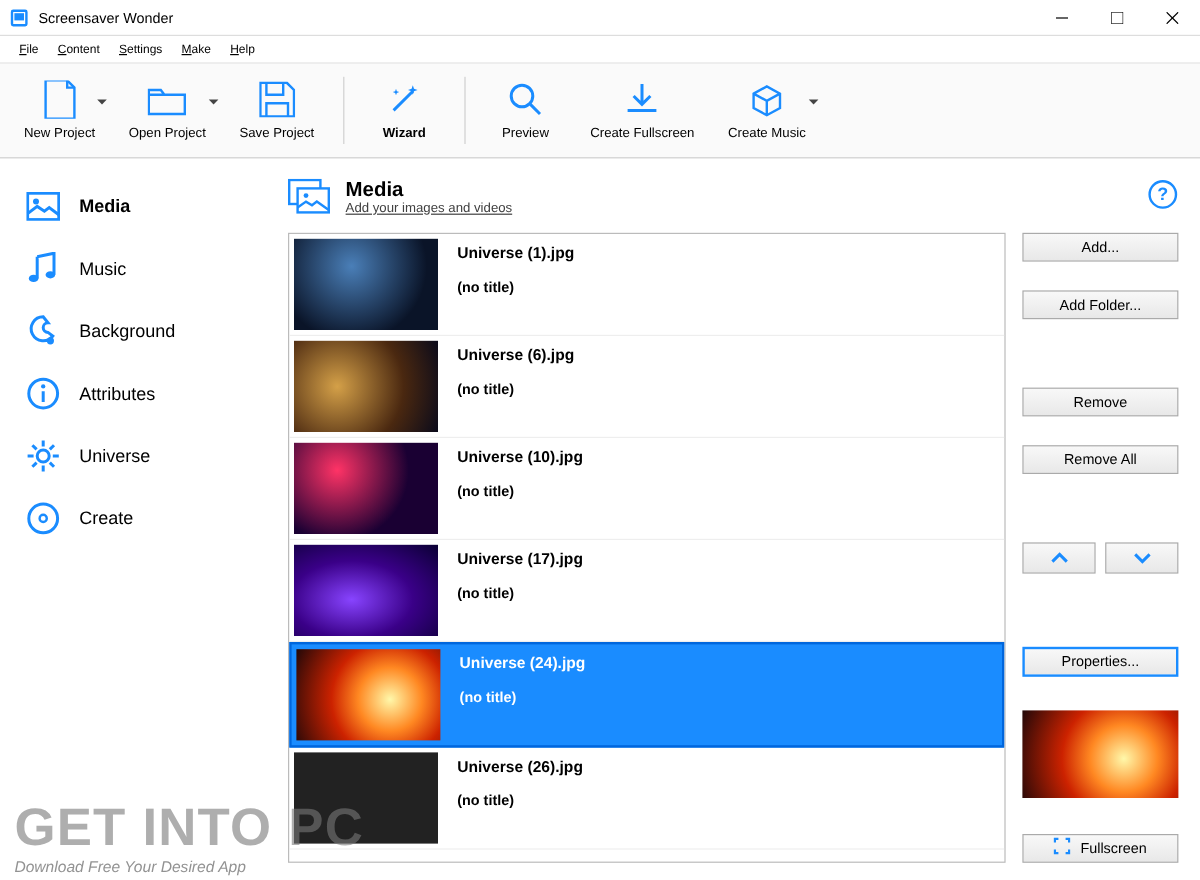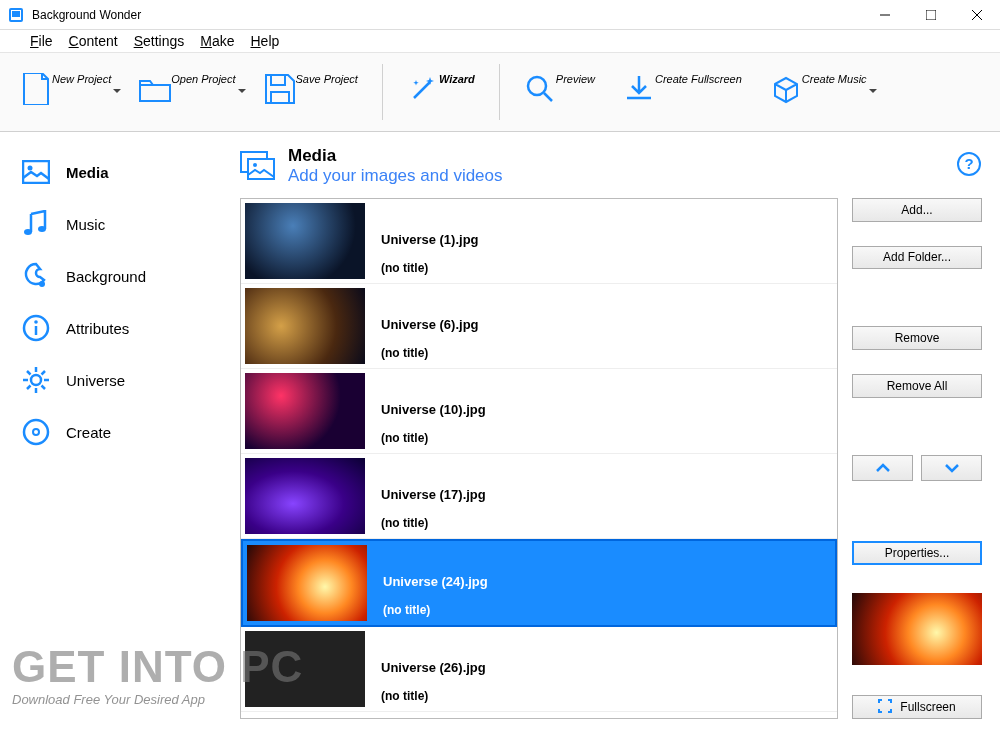--- a/index.html
+++ b/index.html
@@ -5,61 +5,61 @@
 * { margin: 0; padding: 0; box-sizing: border-box; font-family: 'Segoe UI', Tahoma, sans-serif; }
 body { width: 1000px; height: 733px; background: #fff; overflow: hidden; position: relative; }
 
 .titlebar { height: 30px; display: flex; align-items: center; padding: 0 0 0 8px; border-bottom: 1px solid #ddd; }
 .titlebar-icon { width: 16px; height: 16px; margin-right: 8px; }
 .titlebar-text { font-size: 12px; flex: 1; }
 .winbtns { display: flex; height: 100%; }
 .winbtn { width: 46px; display: flex; align-items: center; justify-content: center; cursor: pointer; }
 .winbtn svg { width: 10px; height: 10px; }
 
-.menubar { height: 22px; display: flex; align-items: center; padding: 0 22px; gap: 0; font-size: 14px; }
+.menubar { height: 22px; display: flex; align-items: center; padding: 0 8px; gap: 0; font-size: 10px; }
 .menuitem { padding: 2px 8px; cursor: pointer; }
 .menuitem span.u { text-decoration: underline; }
 
 .toolbar { height: 80px; border-top: 1px solid #e5e5e5; border-bottom: 1px solid #d0d0d0; display: flex; align-items: center; padding: 0 6px; background: #fafafa; }
-.tbtn { display: flex; flex-direction: row; align-items: flex-start; justify-content: center; padding: 4px 14px; cursor: pointer; font-size: 11px; position: relative; min-width: 80px; font-style: italic; }
+.tbtn { display: flex; flex-direction: column; align-items: center; justify-content: center; padding: 4px 14px; cursor: pointer; font-size: 11px; position: relative; min-width: 80px; }
 .tbtn .ico { width: 32px; height: 32px; margin-bottom: 6px; display: flex; align-items: center; justify-content: center; }
 .tsep { width: 1px; height: 56px; background: #d0d0d0; margin: 0 10px; }
 .tbtn .caret { position: absolute; right: 4px; top: 20px; border-left: 4px solid transparent; border-right: 4px solid transparent; border-top: 4px solid #444; }
 
 .main { display: flex; height: calc(733px - 30px - 22px - 80px); }
 .sidebar { width: 240px; padding: 14px 8px; }
 .sitem { display: flex; align-items: center; padding: 12px 14px; cursor: pointer; font-size: 15px; gap: 16px; }
 .sitem.active { font-weight: bold; }
 .sitem .sico { width: 28px; height: 28px; display: flex; align-items: center; justify-content: center; color: #1a8cff; }
 
 .content { flex: 1; display: flex; flex-direction: column; padding: 14px 18px 14px 0; }
 .chdr { display: flex; align-items: center; gap: 12px; margin-bottom: 12px; }
 .chdr .cico { width: 36px; height: 36px; display: flex; align-items: center; justify-content: center; }
 .chdr-title { font-size: 17px; font-weight: bold; }
-.chdr-sub { font-size: 17px; color: #3b82f6; }
+.chdr-sub { font-size: 11px; color: #404040; text-decoration: underline; }
 .help-icon { margin-left: auto; color: #1a8cff; cursor: pointer; }
 
 .listpanel { flex: 1; display: flex; gap: 14px; min-height: 0; }
 .listbox { flex: 1; border: 1px solid #bbb; overflow-y: scroll; background: #fff; }
-.mitem { display: flex; align-items: flex-end; border-bottom: 1px solid #eee; cursor: pointer; }
+.mitem { display: flex; align-items: flex-start; border-bottom: 1px solid #eee; cursor: pointer; }
 .mitem.sel { background: #1a8cff; color: #fff; border: 2px solid #0066dd; }
 .thumb { width: 120px; height: 76px; margin: 4px; flex-shrink: 0; }
 .minfo { padding: 8px 12px; }
 .mname { font-weight: bold; font-size: 13px; margin-bottom: 14px; }
 .mtitle { font-size: 12px; font-weight: bold; }
 
 .rpanel { width: 130px; display: flex; flex-direction: column; gap: 24px; }
 .rbtn { height: 26px; background: linear-gradient(#f8f8f8,#e8e8e8); border: 1px solid #aaa; font-size: 12px; cursor: pointer; display: flex; align-items: center; justify-content: center; }
 .rbtn.primary { border: 2px solid #1a8cff; }
 .arrowrow { display: flex; gap: 8px; }
 .arrowrow .rbtn { flex: 1; }
 .preview-img { width: 100%; height: 80px; margin-top: 4px; }
 .fsbtn { margin-top: 6px; display: flex; align-items: center; justify-content: center; gap: 8px; height: 26px; border: 1px solid #aaa; background: linear-gradient(#f8f8f8,#e8e8e8); font-size: 12px; cursor: pointer; }
 
-.watermark { position: absolute; left: 12px; bottom: 26px; color: rgba(120,120,120,0.6); pointer-events: none; }
+.watermark { position: absolute; left: 12px; bottom: 3px; color: rgba(120,120,120,0.6); pointer-events: none; }
 .watermark .big { font-size: 44px; font-weight: 900; letter-spacing: 1px; }
 .watermark .small { font-size: 13px; font-style: italic; color: rgba(100,100,100,0.7); }
 
 
 .th1 { background: radial-gradient(circle at 40% 30%, #4a7fb8, #0a1428 70%); }
 .th2 { background: radial-gradient(circle at 30% 50%, #d4a048, #4a2810 60%, #0a0a1a); }
 .th3 { background: radial-gradient(circle at 30% 30%, #ff3366, #1a0033 60%); }
 .th4 { background: radial-gradient(ellipse at 40% 60%, #8844ff, #3a0088, #0a0033); }
 .th5 { background: radial-gradient(circle at 65% 55%, #fff8aa, #ff8822 30%, #cc2200 55%, #220808); }
 .th6 { background: #222; }
@@ -68,21 +68,21 @@
 <body>
 
 <div class="titlebar">
   <span class="titlebar-icon">
     <svg viewBox="0 0 16 16">
         <rect x="1" y="1" width="14" height="14" fill="#1a8cff" rx="2"></rect>
         <rect x="3" y="3" width="10" height="10" fill="#fff"></rect>
         <rect x="4" y="4" width="8" height="6" fill="#1a8cff"></rect>
       </svg>
   </span>
-  <span class="titlebar-text">Background Wonder</span>
+  <span class="titlebar-text">Screensaver Wonder</span>
   <div class="winbtns">
     <div class="winbtn">
         <svg viewBox="0 0 10 10">
           <line x1="0" y1="5" x2="10" y2="5" stroke="#000"></line>
         </svg>
       </div>
     <div class="winbtn">
         <svg viewBox="0 0 10 10">
           <rect x="0" y="0" width="10" height="10" fill="none" stroke="#000"></rect>
         </svg>

